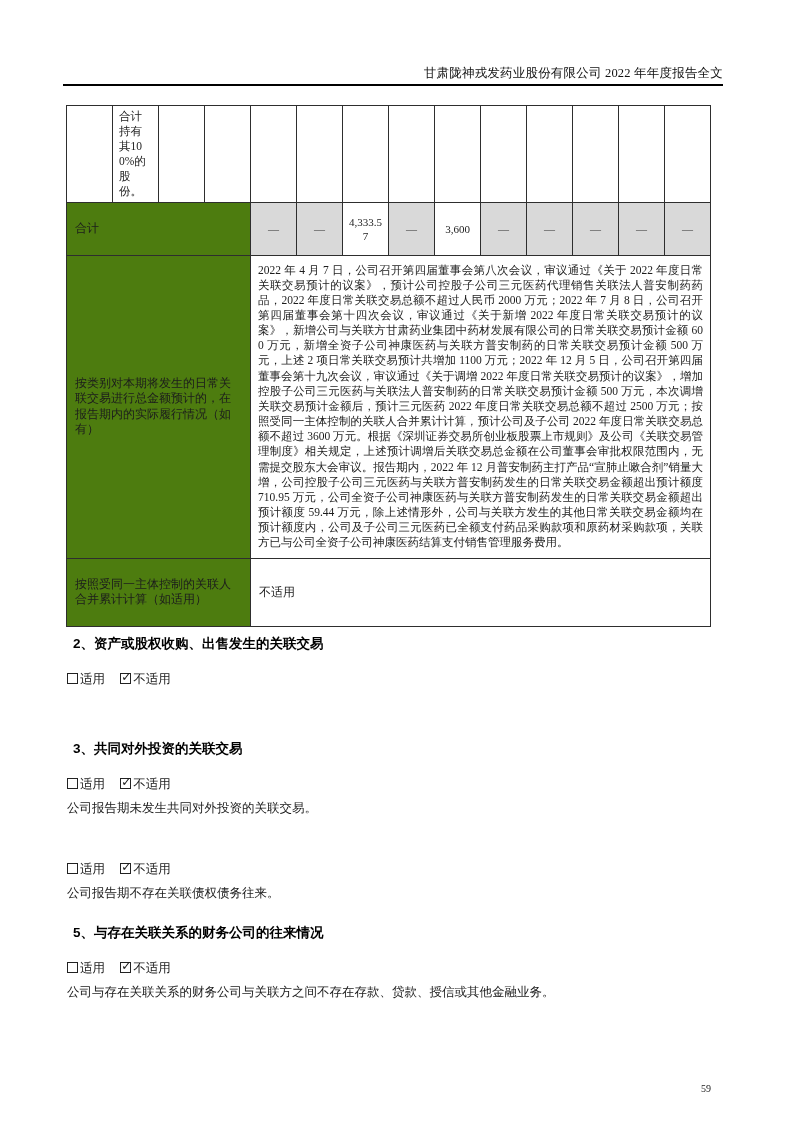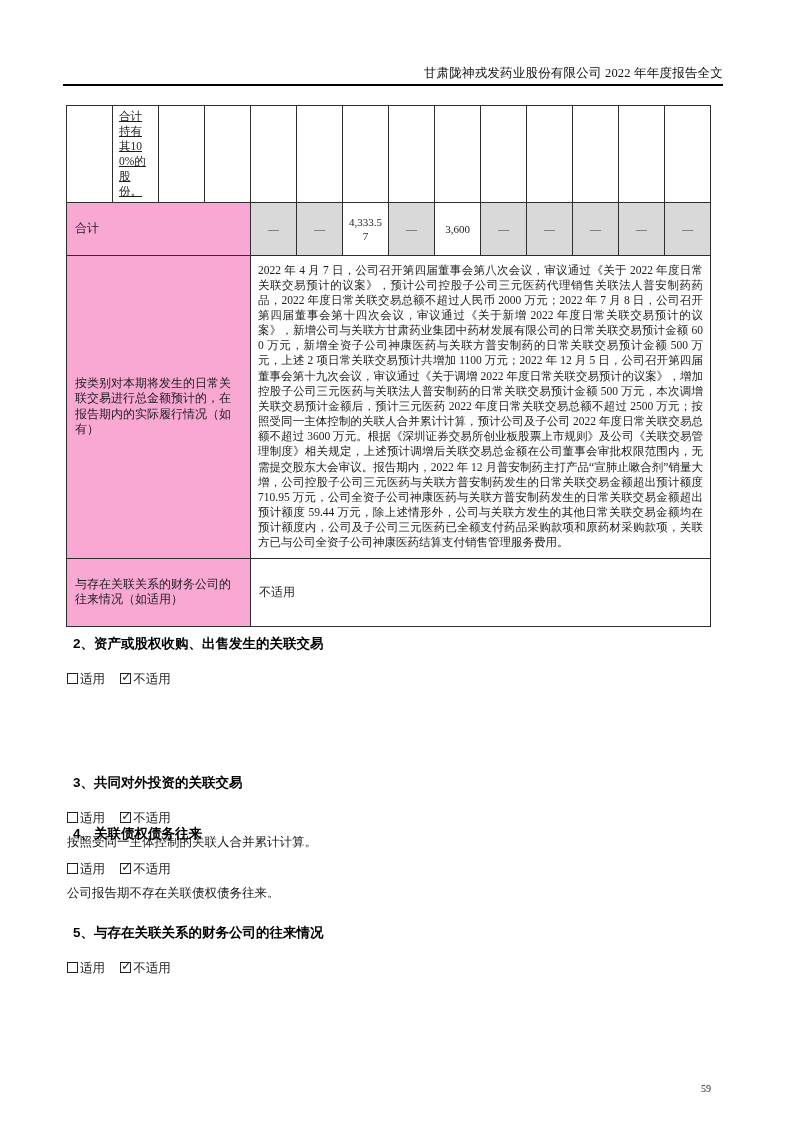--- a/index.html
+++ b/index.html
@@ -28,24 +28,23 @@
     font-size:11px; color:#1c1c1c;
   }
   table.rpt td {
     border:1px solid #2e2e2e; vertical-align:middle;
     overflow:hidden;
   }
   td.top  { vertical-align:top; }
   td.spill {
     font-size:11.5px; line-height:15px; padding:2px 6px; vertical-align:top;
     word-break:break-all;
-    text-decoration:underline;
   }
   td.lbl {
-    font-size:12px; line-height:15.5px; padding:18px 8px; background:#f9a8d4;
+    font-size:12px; line-height:15.5px; padding:18px 8px; background:#4d7c0f;
   }
   td.num, td.dash {
     text-align:center; font-size:11px; line-height:14px; padding:0 6px;
     word-break:break-all;
   }
   td.dash { background:#d9d9d9; color:#333; }
   td.val {
     font-size:12px; padding:2px 8px;
   }
   td.longtxt {
@@ -64,21 +63,21 @@
   .cb {
     display:inline-block; width:11px; height:11px; border:1px solid #222;
     vertical-align:-1px; margin-right:2px; position:relative; background:#fff;
   }
   .cb .tick {
     position:absolute; left:0px; top:-4px; font-size:12px; color:#111;
     font-family:"DejaVu Sans",sans-serif;
   }
   .cb-group2 { margin-left:12px; }
   .sec-body { position:absolute; top:60px; left:1px; font-size:12.5px; color:#1a1a1a; white-space:nowrap; }
-  .s2 { top:627px; } .s3 { top:766px; } .s4 { top:817px; } .s5 { top:916px; }
+  .s2 { top:627px; } .s3 { top:732px; } .s4 { top:817px; } .s5 { top:916px; }
   .section { height:100px; }
 
   
   .pageno {
     position:absolute; top:1075px; left:66px; width:645px;
     text-align:right; font-size:10px; color:#222;
   }
 </style>
 </head>
 <body>
@@ -133,55 +132,55 @@
       <td class="dash">—</td>
       <td class="dash">—</td>
       <td class="dash">—</td>
       <td class="dash">—</td>
     </tr>
     <tr style="height:303px">
       <td class="lbl" colspan="4">按类别对本期将发生的日常关联交易进行总金额预计的，在报告期内的实际履行情况（如有）</td>
       <td class="longtxt" colspan="10">2022 年 4 月 7 日，公司召开第四届董事会第八次会议，审议通过《关于 2022 年度日常关联交易预计的议案》，预计公司控股子公司三元医药代理销售关联法人普安制药药品，2022 年度日常关联交易总额不超过人民币 2000 万元；2022 年 7 月 8 日，公司召开第四届董事会第十四次会议，审议通过《关于新增 2022 年度日常关联交易预计的议案》，新增公司与关联方甘肃药业集团中药材发展有限公司的日常关联交易预计金额 600 万元，新增全资子公司神康医药与关联方普安制药的日常关联交易预计金额 500 万元，上述 2 项日常关联交易预计共增加 1100 万元；2022 年 12 月 5 日，公司召开第四届董事会第十九次会议，审议通过《关于调增 2022 年度日常关联交易预计的议案》，增加控股子公司三元医药与关联法人普安制药的日常关联交易预计金额 500 万元，本次调增关联交易预计金额后，预计三元医药 2022 年度日常关联交易总额不超过 2500 万元；按照受同一主体控制的关联人合并累计计算，预计公司及子公司 2022 年度日常关联交易总额不超过 3600 万元。根据《深圳证券交易所创业板股票上市规则》及公司《关联交易管理制度》相关规定，上述预计调增后关联交易总金额在公司董事会审批权限范围内，无需提交股东大会审议。报告期内，2022 年 12 月普安制药主打产品“宣肺止嗽合剂”销量大增，公司控股子公司三元医药与关联方普安制药发生的日常关联交易金额超出预计额度 710.95 万元，公司全资子公司神康医药与关联方普安制药发生的日常关联交易金额超出预计额度 59.44 万元，除上述情形外，公司与关联方发生的其他日常关联交易金额均在预计额度内，公司及子公司三元医药已全额支付药品采购款项和原药材采购款项，关联方已与公司全资子公司神康医药结算支付销售管理服务费用。</td>
     </tr>
     <tr style="height:38px">
-      <td class="lbl" colspan="4">与存在关联关系的财务公司的往来情况（如适用）</td>
+      <td class="lbl" colspan="4">按照受同一主体控制的关联人合并累计计算（如适用）</td>
       <td class="val" colspan="10">不适用</td>
     </tr>
   </tbody>
     </table>
 
   <div class="section s2">
     <div class="sec-h">2、资产或股权收购、出售发生的关联交易</div>
     <div class="cbline">
       <span class="cb"></span><span>适用</span>
       <span class="cb cb-group2"><span class="tick">✓</span></span><span>不适用</span>
     </div>
   </div>
 
   <div class="section s3">
     <div class="sec-h">3、共同对外投资的关联交易</div>
     <div class="cbline">
       <span class="cb"></span><span>适用</span>
       <span class="cb cb-group2"><span class="tick">✓</span></span><span>不适用</span>
     </div>
-    <div class="sec-body">按照受同一主体控制的关联人合并累计计算。</div>
+    <div class="sec-body">公司报告期未发生共同对外投资的关联交易。</div>
   </div>
 
   <div class="section s4">
-    <div class="sec-h">4、关联债权债务往来</div>
     <div class="cbline">
       <span class="cb"></span><span>适用</span>
       <span class="cb cb-group2"><span class="tick">✓</span></span><span>不适用</span>
     </div>
     <div class="sec-body">公司报告期不存在关联债权债务往来。</div>
   </div>
 
   <div class="section s5">
     <div class="sec-h">5、与存在关联关系的财务公司的往来情况</div>
     <div class="cbline">
       <span class="cb"></span><span>适用</span>
       <span class="cb cb-group2"><span class="tick">✓</span></span><span>不适用</span>
     </div>
+    <div class="sec-body">公司与存在关联关系的财务公司与关联方之间不存在存款、贷款、授信或其他金融业务。</div>
   </div>
 
   <div class="pageno">59</div>
 
 </div>
 
 </body></html>

